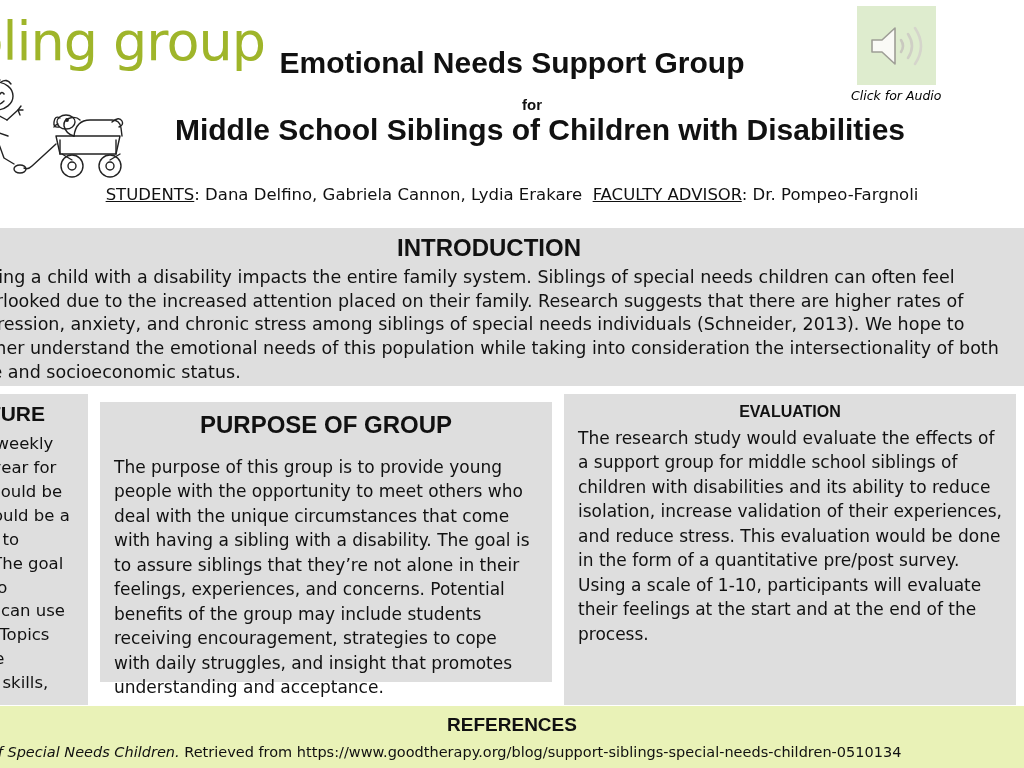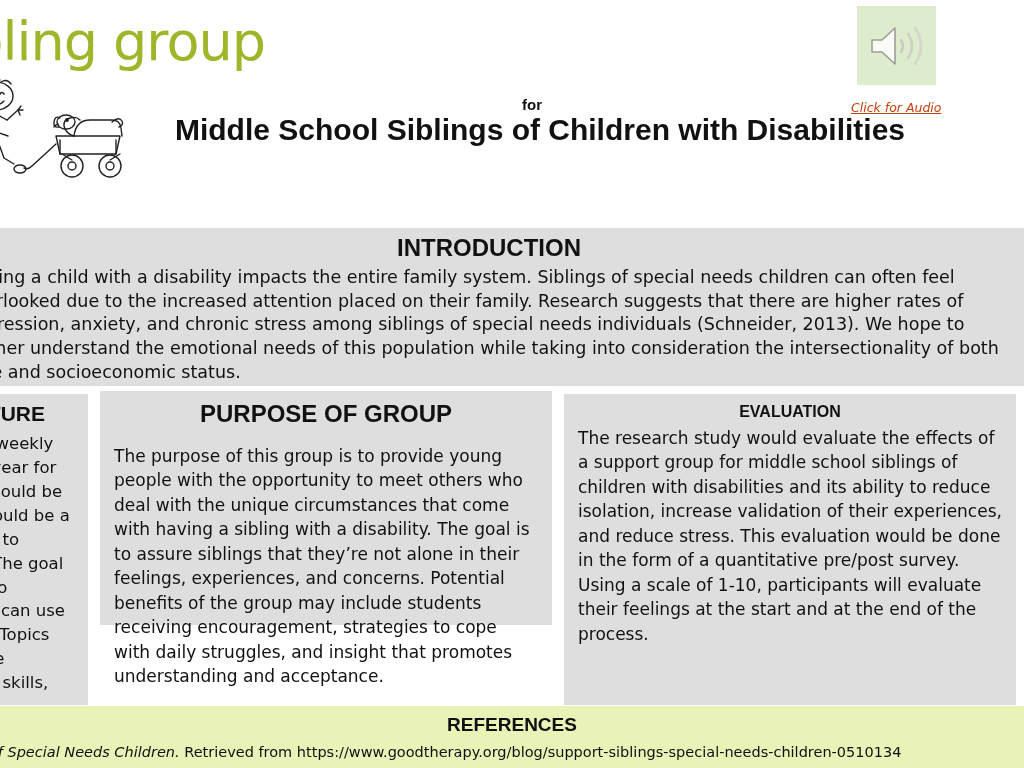--- a/index.html
+++ b/index.html
@@ -111,27 +111,26 @@
     width: 79px;
     height: 79px;
     margin: 0 auto;
     background: #DEECCE;
     display: flex;
     align-items: center;
     justify-content: center;
     cursor: pointer;
   }
   #audio-caption {
-    margin-top: 15px;
+    margin-top: 3px;
     font-family: "DejaVu Sans", sans-serif;
     font-style: italic;
     font-size: 12.5px;
-    color: #c2410c;
-    white-space: nowrap;
-    text-decoration: underline;
+    color: #000000;
+    white-space: nowrap;
   }
 
   
   #byline {
     position: absolute;
     left: 0;
     top: 185px;
     width: 1024px;
     text-align: center;
     font-family: "DejaVu Sans", sans-serif;
@@ -194,23 +193,23 @@
   }
   #col-left .panel-body {
     margin-top: 6px;
     padding: 0 14px;
     font-size: 16.5px;
     line-height: 1.45;
   }
 
   #col-purpose {
     left: 100px;
-    top: 391px;
+    top: 402px;
     width: 452px;
-    height: 234px;
+    height: 280px;
   }
   #col-purpose .panel-head {
     margin-top: 9px;
     font-size: 24px;
   }
   #col-purpose .panel-body {
     margin-top: 16px;
     padding: 0 14px;
     font-size: 17px;
     line-height: 1.44;
@@ -314,37 +313,41 @@
           <path d="M100 62 q-8 -2 -10 -10 q-1 -6 6 -8 q6 -2 10 2"></path>
           <ellipse cx="92" cy="48" rx="9" ry="7"></ellipse>
           <path d="M86 44 q-5 -3 -6 4 q-1 6 5 5"></path>
           <circle cx="93" cy="46" r="1.2" fill="#222222"></circle>
           <path d="M84 50 q-3 1 -4 3"></path>
           <path d="M138 48 q7 -6 10 -1 q2 4 -3 6"></path>
         </g>
       </svg>
     </div>
 
+    <div id="title-main">Emotional Needs Support Group</div>
 
     <div id="title-for">for</div>
 
     <div id="title-sub">Middle School Siblings of Children with Disabilities</div>
 
     <div id="audio-wrap">
       <div id="audio-box">
         <svg width="56" height="48" viewBox="0 0 56 48">
           <path d="M4 18 L14 18 L27 6 L27 42 L14 30 L4 30 Z" fill="#FAFAF6" stroke="#9E9E96" stroke-width="1.6" stroke-linejoin="round"></path>
           <path d="M33 18 q4 6 0 12" fill="none" stroke="#C9C9BF" stroke-width="2.6" stroke-linecap="round"></path>
           <path d="M40 12 q8 12 0 24" fill="none" stroke="#CFCFC5" stroke-width="2.6" stroke-linecap="round"></path>
           <path d="M47 6 q12 18 0 36" fill="none" stroke="#D5D5CB" stroke-width="2.6" stroke-linecap="round"></path>
         </svg>
       </div>
       <div id="audio-caption">Click for Audio</div>
     </div>
 
+    <div id="byline">
+      <span class="lbl">STUDENTS</span><span>: Dana Delfino, Gabriela Cannon, Lydia Erakare</span>&nbsp;&nbsp;<span class="lbl">FACULTY ADVISOR</span><span>: Dr. Pompeo-Fargnoli</span>
+    </div>
   </div>
 
   <div class="panel" id="intro-panel">
     <div class="panel-head" id="intro-head">INTRODUCTION</div>
     <div class="panel-body" id="intro-body">Having a child with a disability impacts the entire family system. Siblings of special needs children can often feel overlooked due to the increased attention placed on their family. Research suggests that there are higher rates of depression, anxiety, and chronic stress among siblings of special needs individuals (Schneider, 2013). We hope to further understand the emotional needs of this population while taking into consideration the intersectionality of both race and socioeconomic status.</div>
   </div>
 
   <div class="panel" id="col-left">
     <div class="panel-head">GROUP STRUCTURE</div>
     <div class="panel-body">The group would meet weekly throughout the school year for 10 sessions. Sessions would be 45 minutes long and would be a safe space for students to express their feelings. The goal of the group would be to provide strategies they can use at home and at school. Topics discussed would include communication, coping skills, and self-advocacy.</div>

